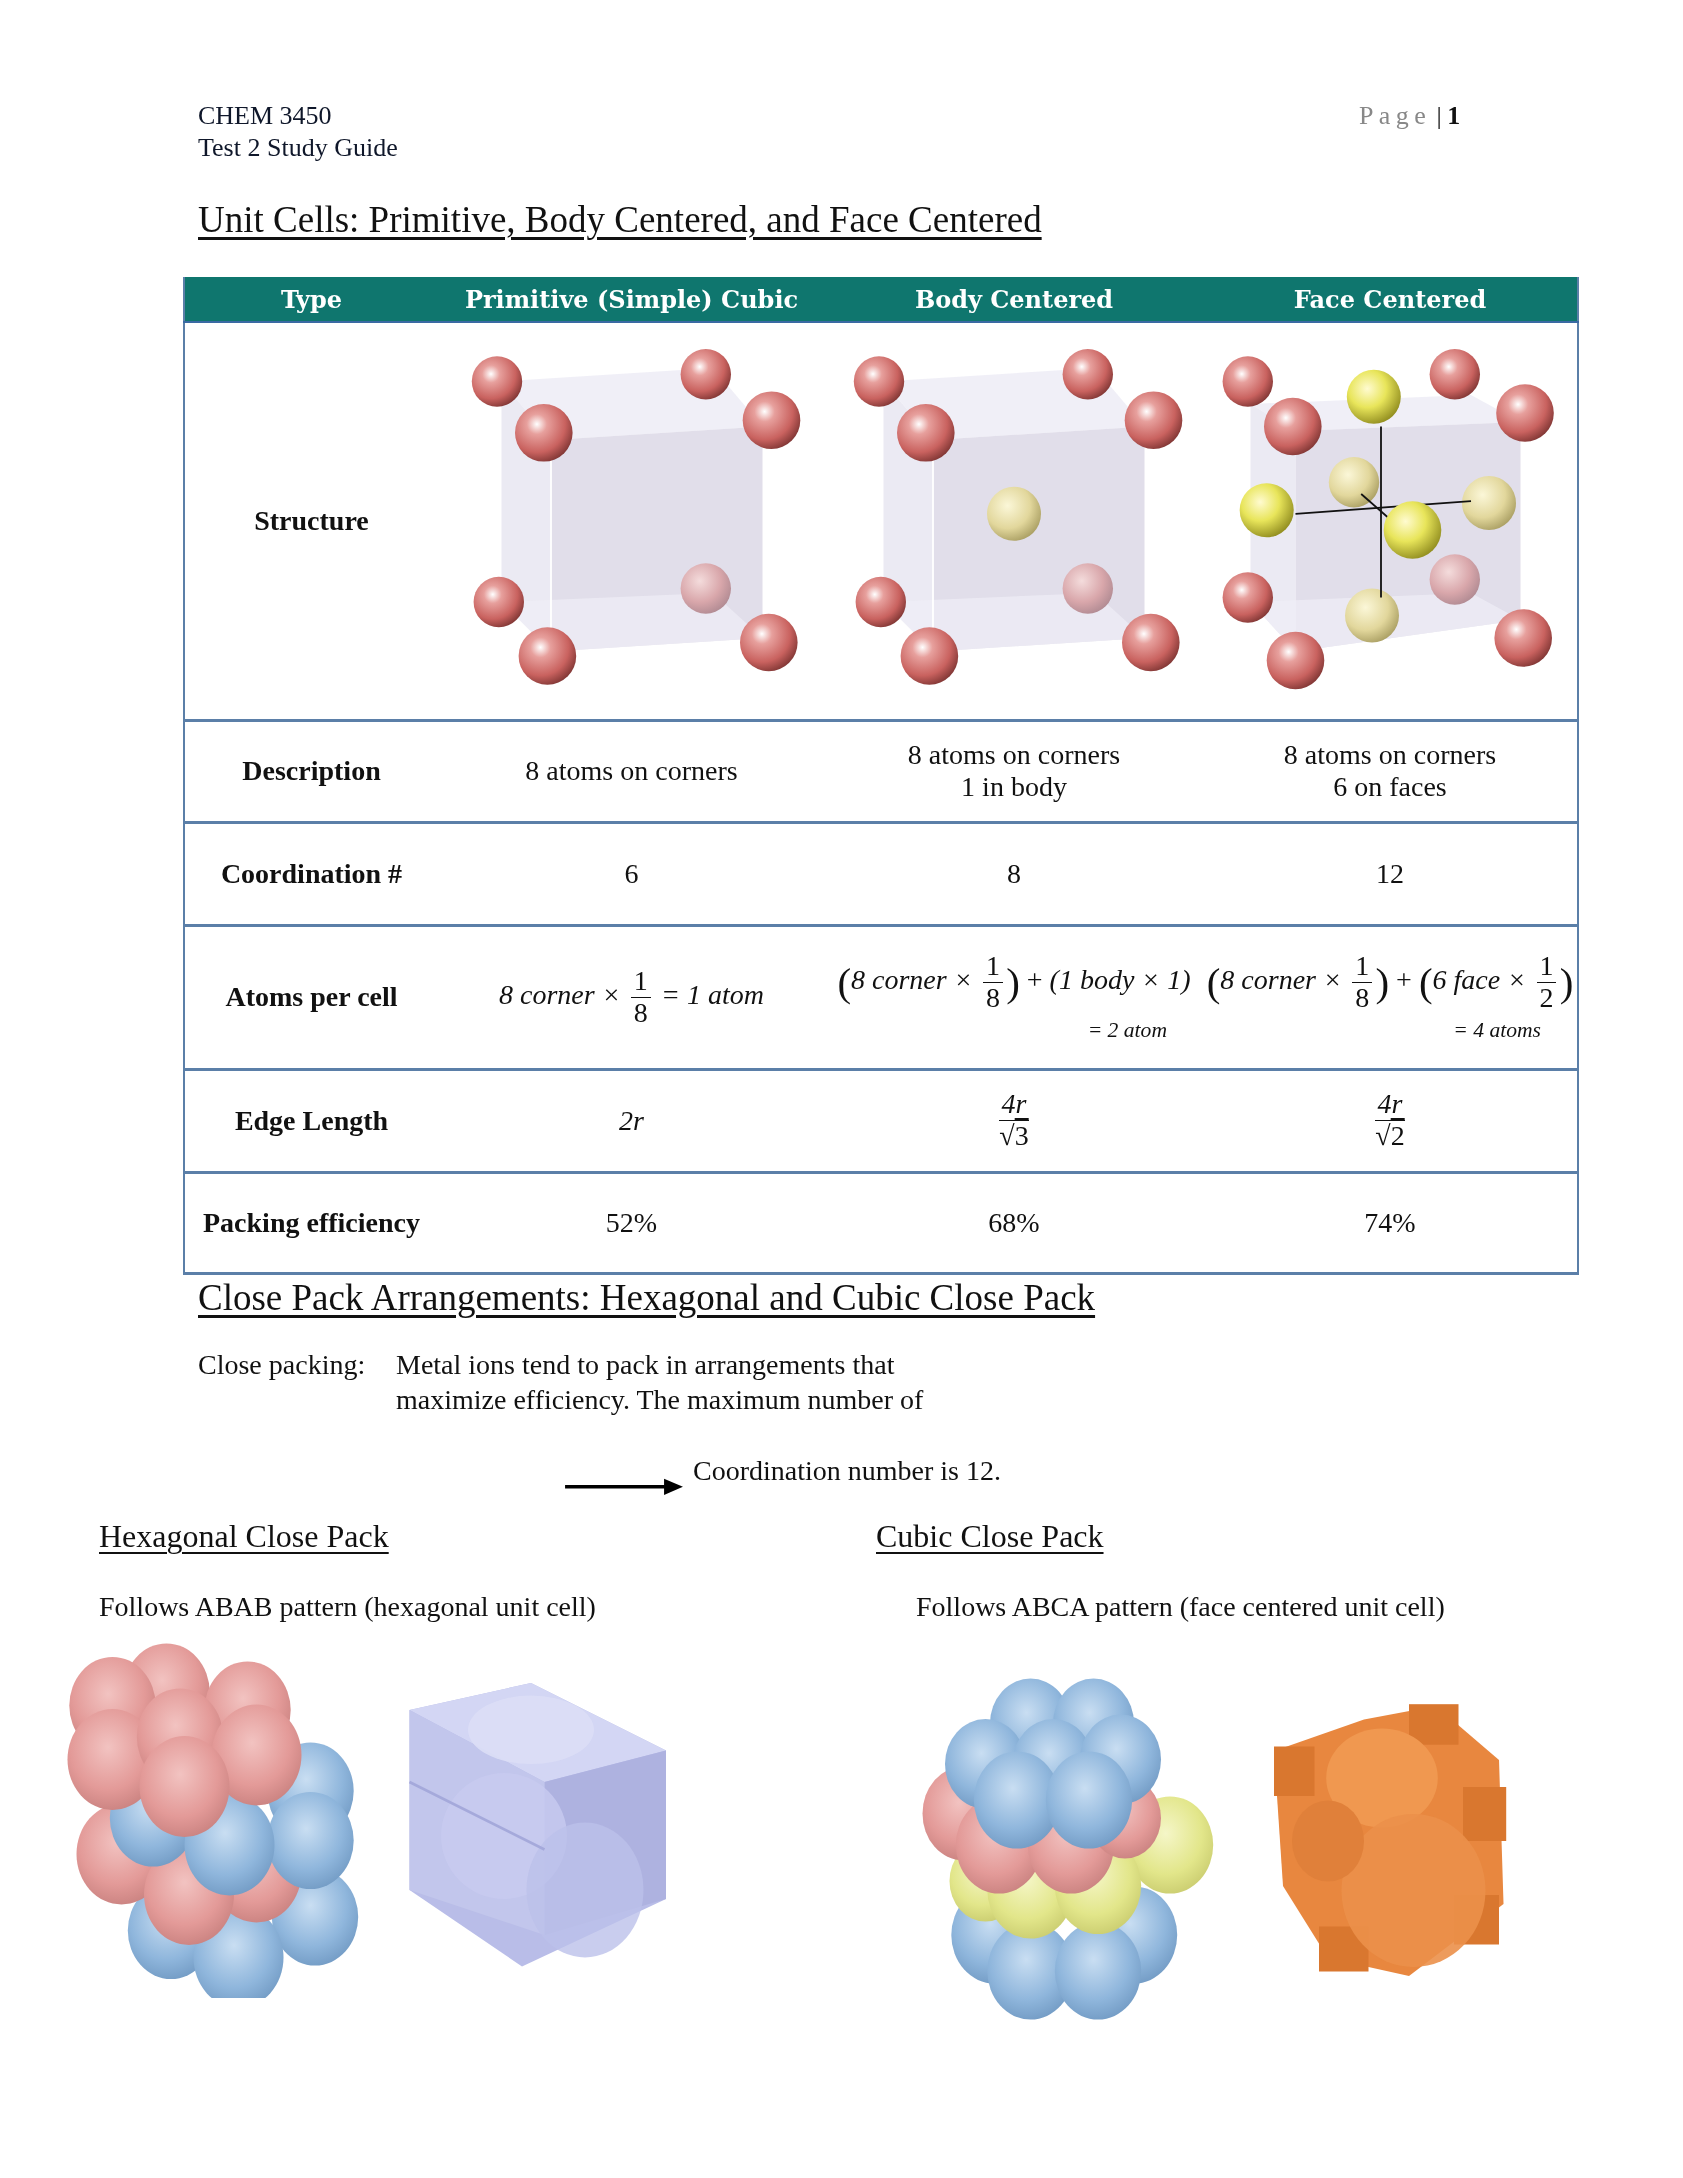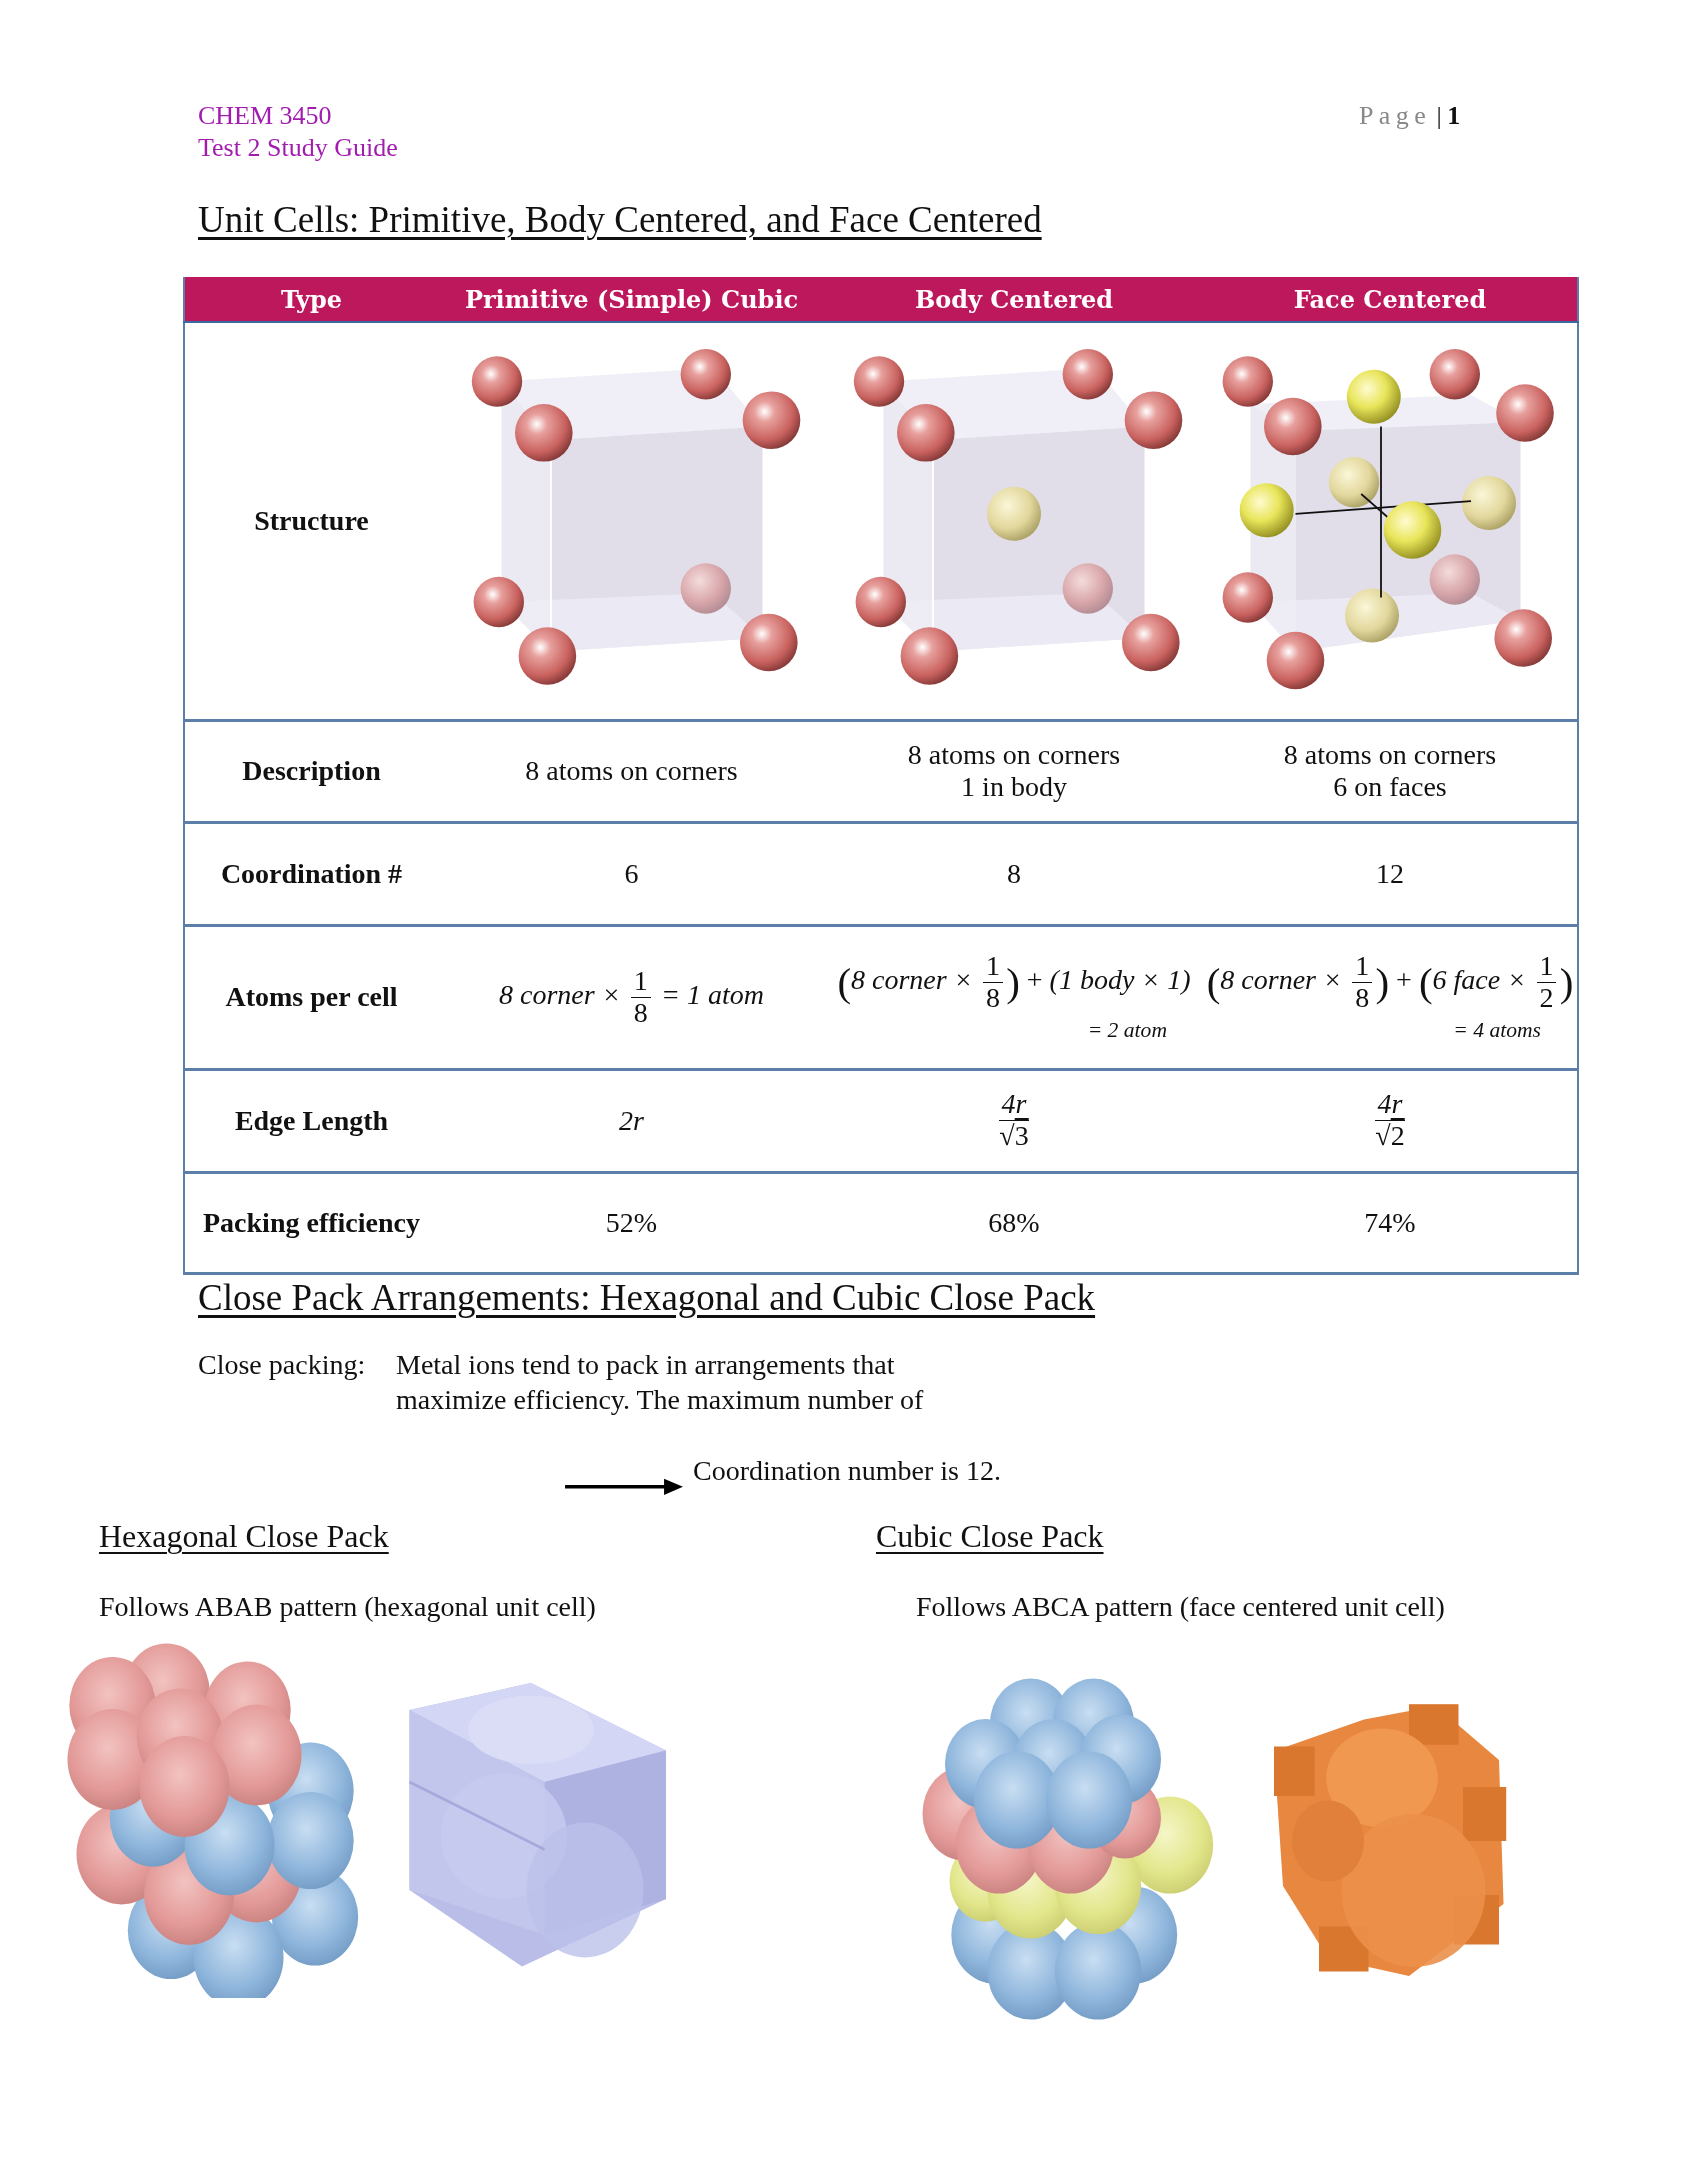--- a/index.html
+++ b/index.html
@@ -1,28 +1,28 @@
 <!DOCTYPE html>
 <html style="font-size:14.4px"><head>
 <meta charset="utf-8">
 <style>
   * { box-sizing: border-box; margin: 0; padding: 0; }
   html, body { width: 1683px; height: 2178px; background: #ffffff; overflow: hidden; }
   body { position: relative; font-family: "DejaVu Serif", "Liberation Serif", serif; color: #111; }
   .abs { position: absolute; }
-  .hdr-line { font-family: "Liberation Serif", serif; font-size: 26px; color: #a21caf; }
+  .hdr-line { font-family: "Liberation Serif", serif; font-size: 26px; color: #0f172a; }
   .page-no { font-family: "Liberation Serif", serif; font-size: 26px; color: #888; letter-spacing: 5.4px; }
   .page-no .bar { color: #111; letter-spacing: 0; margin: 0 5.4px; }
   .page-no .num { color: #111; font-weight: bold; letter-spacing: 0; }
   .h1 { font-family: "Liberation Serif", serif; font-size: 37px; text-decoration: underline; text-decoration-thickness: 2.7px; text-underline-offset: 5.4px; color: #111; white-space: nowrap; }
   .h2 { font-family: "Liberation Serif", serif; font-size: 32px; text-decoration: underline; text-decoration-thickness: 1.8px; text-underline-offset: 4.5px; color: #111; white-space: nowrap; }
   .body-text { font-family: "Liberation Serif", serif; font-size: 28px; color: #111; line-height: 35px; white-space: nowrap; }
 
   table.uc { position: absolute; left: 183px; top: 277px; width: 1394px; border-collapse: collapse; table-layout: fixed; }
-  table.uc th { background: #be185d; color: #fff; font-family: "DejaVu Serif", serif; font-weight: bold; font-size: 24px; height: 45px; border-bottom: 2.7px solid #3a6aa3; text-align: center; }
+  table.uc th { background: #0f766e; color: #fff; font-family: "DejaVu Serif", serif; font-weight: bold; font-size: 24px; height: 45px; border-bottom: 2.7px solid #3a6aa3; text-align: center; }
   table.uc td { border-top: 3.6px solid #5b7fa8; text-align: center; vertical-align: middle; font-family: "Liberation Serif", serif; font-size: 28px; color: #111; }
   table.uc tr:first-child td { border-top: none; }
   table.uc { border-left: 2.7px solid #5b7fa8; border-right: 2.7px solid #5b7fa8; border-bottom: 3.6px solid #5b7fa8; }
   td.rowlabel { font-family: "DejaVu Serif", serif; font-weight: bold; font-size: 25px; }
   .math { font-family: "Liberation Serif", serif; font-style: italic; }
   .frac { display: inline-flex; flex-direction: column; align-items: center; vertical-align: middle; margin: 0 3.6px; }
   .frac .n { border-bottom: 1.8px solid #111; padding: 0 2.7px; line-height: 1.1; }
   .frac .d { line-height: 1.1; }
   .small { font-size: 21.6px; }
   .paren { font-size: 41px; font-style: normal; vertical-align: middle; font-weight: 200; }

